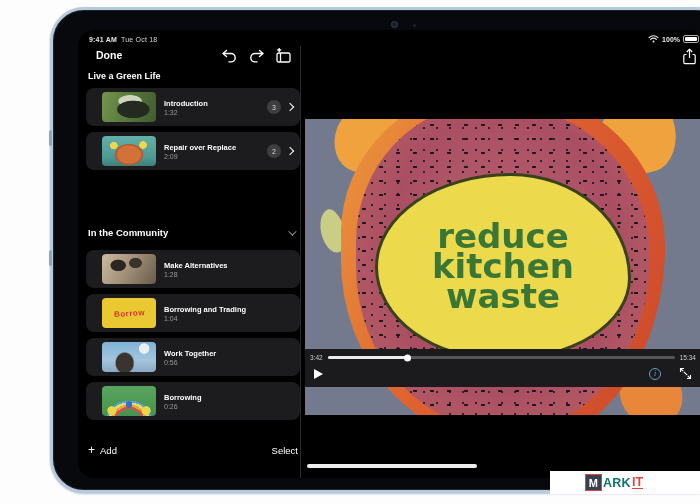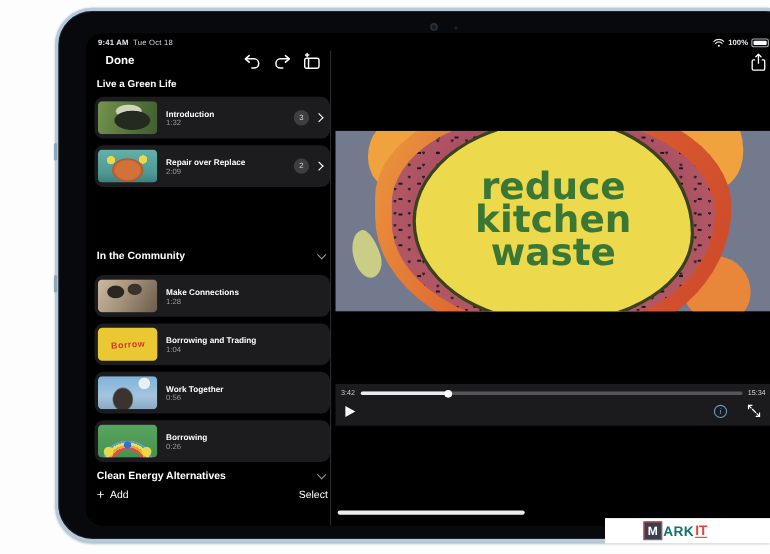--- a/index.html
+++ b/index.html
@@ -34,21 +34,21 @@
   .done-btn { position:absolute; left:10px; top:19px; font-size:10.5px; font-weight:bold; color:#fff; cursor:pointer; }
   .tb-icon { position:absolute; top:18px; width:18px; height:16px; cursor:pointer; }
   .share-btn { position:absolute; right:9px; top:18px; width:15px; height:17px; cursor:pointer; }
 
   
   .sidebar { position:absolute; left:8px; top:0; width:214px; height:100%; }
   .v-divider { position:absolute; left:222px; top:16px; bottom:0; width:1px; background:#2b2b2e; }
   .list-title { position:absolute; left:2px; top:41px; font-size:9px; font-weight:bold; color:#fff; }
 
   .vrow { position:absolute; left:0; width:214px; height:38px; background:#1c1c1e; border-radius:8px;
-          display:flex; align-items:center; padding:0 7px 0 3px; cursor:pointer; }
+          display:flex; align-items:center; padding:0 7px 0 16px; cursor:pointer; }
   .vrow.selected { background:#4a4a4d; }
   .thumb { width:54px; height:30px; border-radius:4px; margin-right:8px; flex:none; overflow:hidden; position:relative; }
   .vmeta { display:flex; flex-direction:column; gap:1px; min-width:0; }
   .vtitle { font-size:7.5px; font-weight:bold; color:#fff; white-space:nowrap; }
   .vdur { font-size:7px; color:#98989d; }
   .badge { margin-left:auto; width:14px; height:14px; border-radius:50%; background:#3e3e41; color:#d9d9dc;
            font-size:7px; display:flex; align-items:center; justify-content:center; }
   .vrow.selected .badge { background:#5e5e62; }
   .chev-r { width:6px; height:6px; border-right:1.8px solid #fff; border-top:1.8px solid #fff;
             transform:rotate(45deg); margin-left:6px; flex:none; }
@@ -91,21 +91,21 @@
   .t-commute { background:
       radial-gradient(circle 5px at 18% 82%, #e8d84a 0 80%, transparent 95%),
       radial-gradient(circle 5px at 82% 82%, #e8d84a 0 80%, transparent 95%),
       radial-gradient(circle 4px at 50% 62%, #3a6cd0 0 75%, transparent 90%),
       radial-gradient(ellipse 26px 22px at 50% 112%, transparent 0 48%, #d85050 48% 58%, #e8a83c 58% 68%, #e8e050 68% 78%, #58a0e0 78% 86%, transparent 87%),
       linear-gradient(180deg, #57a55e 0%, #47924f 100%); }
 
   
   .main { position:absolute; left:222px; top:0; right:0; bottom:0; }
   .player { position:absolute; left:5px; top:89px; width:396px; height:268px; }
-  .video-frame { position:relative; width:396px; height:164px; background:#747a8e; overflow:hidden; }
+  .video-frame { position:relative; width:396px; height:296px; background:#747a8e; overflow:hidden; }
   .leaf { position:absolute; left:16px; top:90px; width:24px; height:44px; background:#c9cd85;
           border-radius:60% 40% 55% 45%/55% 60% 40% 45%; transform:rotate(-18deg); }
   .flame-a { position:absolute; left:30px; top:-14px; width:70px; height:70px; background:#efa23e;
              border-radius:55% 45% 60% 40%/50% 60% 40% 50%; transform:rotate(20deg); }
   .flame-b { position:absolute; right:24px; top:-18px; width:80px; height:74px; background:#efa23e;
              border-radius:45% 55% 40% 60%/60% 40% 60% 40%; transform:rotate(-18deg); }
   .flame-c { position:absolute; right:18px; bottom:-10px; width:64px; height:60px; background:#e8873a;
              border-radius:50% 50% 45% 55%/45% 55% 45% 55%; transform:rotate(14deg); }
   .fruit-outer { position:absolute; left:36px; right:36px; top:-30px; bottom:-30px;
                  background:linear-gradient(115deg, #eb9a3e 0%, #de6130 45%, #cc472b 100%);
@@ -224,21 +224,21 @@
 
 
         <div class="sec-head" style="top:197px">
           <span>In the Community</span>
           <span class="chev-d"></span>
         </div>
 
         <div class="vrow" style="top:220px">
           <div class="thumb t-connect"></div>
           <div class="vmeta">
-            <div class="vtitle">Make Connections</div>
+            <div class="vtitle">Make Alternatives</div>
             <div class="vdur">1:28</div>
           </div>
         </div>
 
         <div class="vrow" style="top:264px">
           <div class="thumb t-borrow">
             <span class="btxt">Borrow</span>
           </div>
           <div class="vmeta">
             <div class="vtitle">Borrowing and Trading</div>
@@ -255,24 +255,20 @@
         </div>
 
         <div class="vrow" style="top:352px">
           <div class="thumb t-commute"></div>
           <div class="vmeta">
             <div class="vtitle">Borrowing</div>
             <div class="vdur">0:26</div>
           </div>
         </div>
 
-        <div class="sec-head" style="top:397px">
-          <span>Clean Energy Alternatives</span>
-          <span class="chev-d"></span>
-        </div>
 
         <div class="side-footer">
           <div class="add-btn">
             <span class="add-plus">+</span>
             <span>Add</span>
           </div>
           <div class="select-btn">Select</div>
         </div>
       </div>
 

